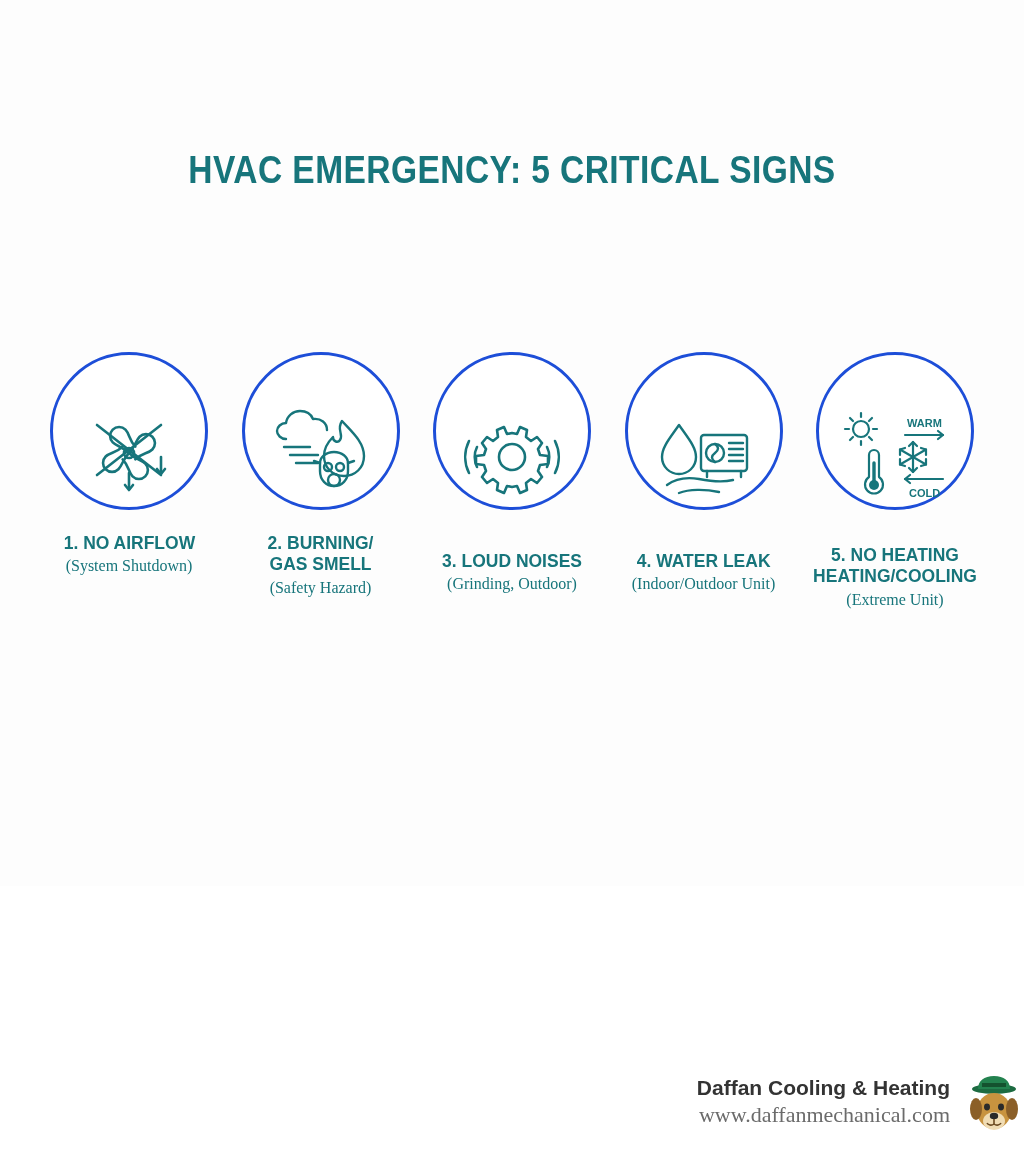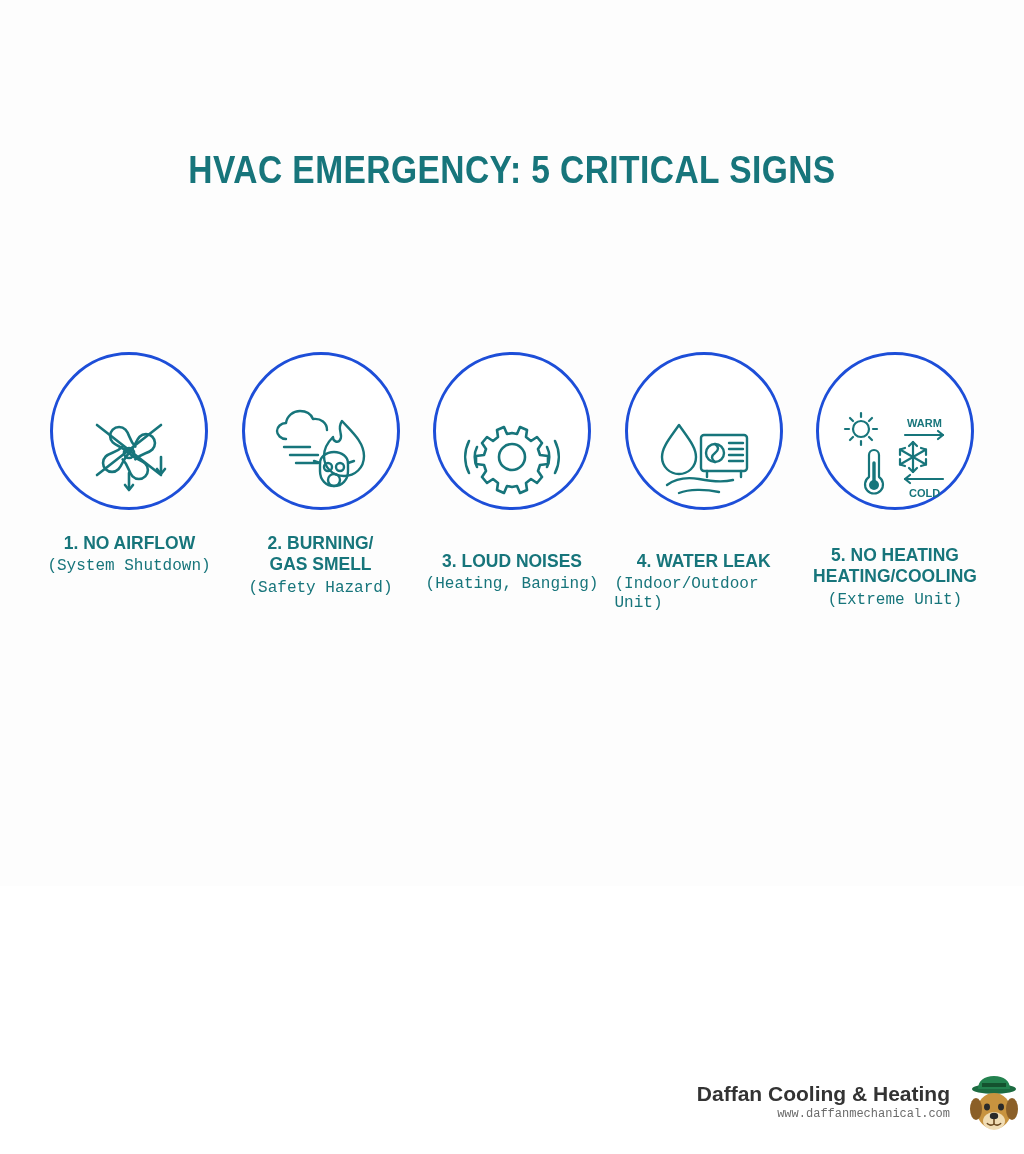--- a/index.html
+++ b/index.html
@@ -74,26 +74,26 @@
     text-align: center;
     color: #17757b;
     font-weight: bold;
     font-size: 19px;
     line-height: 1.12;
     transform: scaleX(0.92);
     font-family: "Liberation Sans", sans-serif;
   }
   .card-sub {
     margin-top: 4px;
-    text-align: left;
+    text-align: center;
     color: #17757b;
     font-weight: normal;
     font-size: 16px;
     line-height: 1.15;
-    font-family: Liberation Mono, monospace;
+    font-family: Liberation Serif, serif;
   }
 
   
   .card.c1 .card-label { margin-top: 22px; }
   .card.c2 .card-label { margin-top: 22px; }
   .card.c3 .card-label { margin-top: 40px; }
   .card.c4 .card-label { margin-top: 40px; }
   .card.c5 .card-label { margin-top: 34px; }
 
   
@@ -133,22 +133,22 @@
   }
   .brand {
     color: #333333;
     font-weight: bold;
     font-size: 21px;
     font-family: "Liberation Sans", sans-serif;
     line-height: 1.25;
   }
   .website {
     color: #6b6b6b;
-    font-size: 12px;
-    font-family: Liberation Mono, monospace;
+    font-size: 22px;
+    font-family: Liberation Serif, serif;
     line-height: 1.3;
   }
   .logo-badge {
     width: 60px;
     height: 66px;
     position: relative;
   }
 </style>
 </head>
 <body>
@@ -222,21 +222,21 @@
 
             <path d="M20 40c-3 6-3 14 0 20"></path>
             <path d="M12 34c-5 10-5 22 0 32"></path>
 
             <path d="M90 40c3 6 3 14 0 20"></path>
             <path d="M98 34c5 10 5 22 0 32"></path>
           </svg>
         </span>
       </div>
       <div class="card-label">3. LOUD NOISES</div>
-      <div class="card-sub">(Heating, Banging)</div>
+      <div class="card-sub">(Grinding, Outdoor)</div>
     </div>
 
     <div class="card c4">
       <div class="circle">
         <span>
           <svg width="110" height="98" viewBox="0 0 110 98" fill="none" stroke="#17757b" stroke-width="2.4" stroke-linecap="round" stroke-linejoin="round">
 
             <path d="M30 16c-9 13-17 22-17 32 0 10 8 17 17 17s17-7 17-17c0-10-8-19-17-32z"></path>
 
             <rect x="52" y="26" width="46" height="36" rx="3"></rect>

